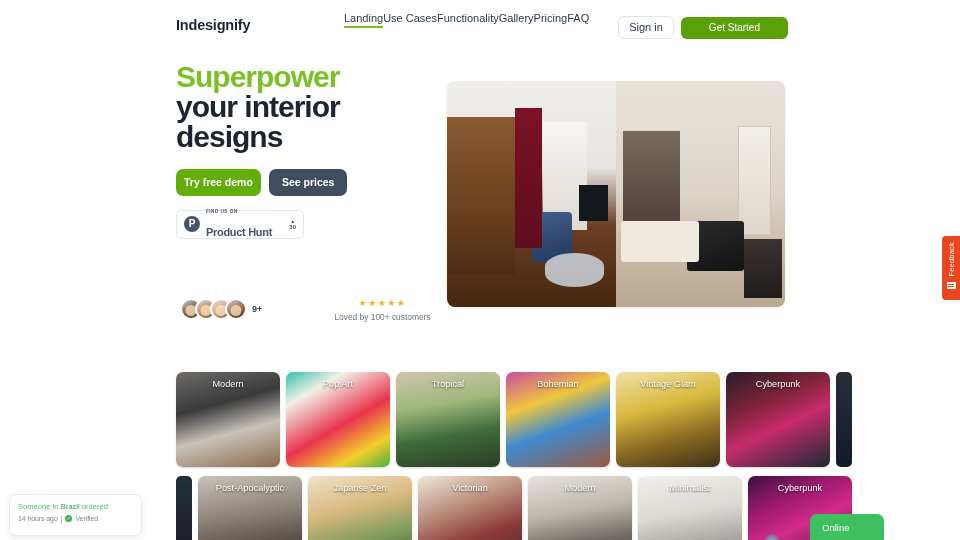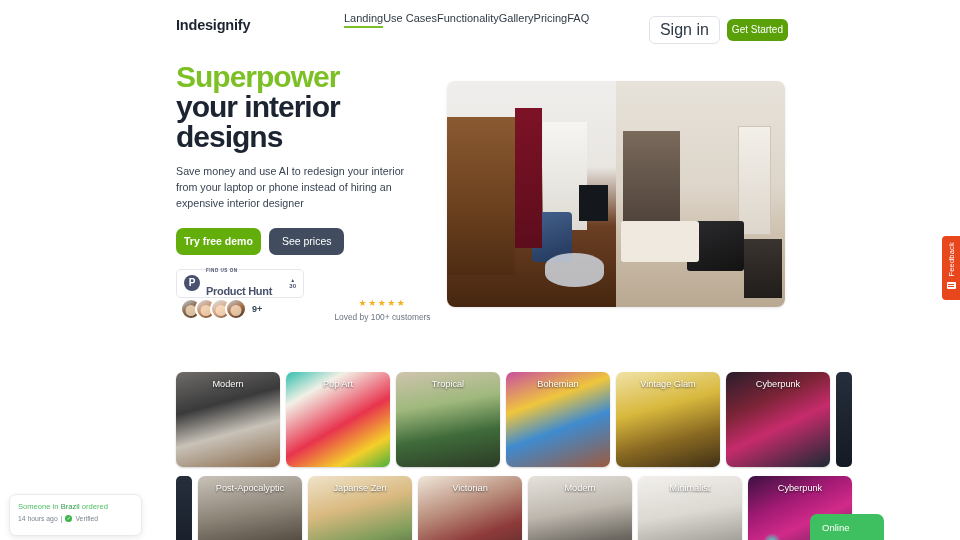--- a/index.html
+++ b/index.html
@@ -21,26 +21,26 @@
     font-size: 14.5px; font-weight: bold; color: #1b2430; letter-spacing: -0.2px;
   }
   .nav { position: absolute; left: 344px; top: 12px; display: flex; align-items: baseline; }
   .nav-item {
     font-size: 11px; color: #2f3a46; cursor: pointer; white-space: nowrap;
     padding-bottom: 2px;
   }
   .nav-item.active { border-bottom: 2px solid #7cc025; }
   .header-actions { position: absolute; right: 172px; top: 16px; display: flex; gap: 7px; align-items: center; }
   .btn-signin {
-    font-size: 16px; color: #2f3a46; background: #fff; border: 1px solid #dfe3e8;
+    font-size: 11px; color: #2f3a46; background: #fff; border: 1px solid #dfe3e8;
     border-radius: 6px; padding: 5px 10px; cursor: pointer; line-height: 1;
   }
   .btn-getstarted {
     font-size: 10px; color: #fff; background: #59a009; border: none;
-    border-radius: 6px; padding: 6px 5px; cursor: pointer; line-height: 1;
+    border-radius: 6px; padding: 6px 28px; cursor: pointer; line-height: 1;
   }
 
   
   .hero-left { position: absolute; left: 176px; top: 62px; width: 255px; }
   .hero-title {
     font-size: 30px; line-height: 1.0; font-weight: bold;
     color: #1b2430; letter-spacing: -1px;
   }
   .hero-title .hl { color: #7cc025; display: block; }
   .hero-title .l2, .hero-title .l3 { display: block; }
@@ -48,21 +48,21 @@
     margin-top: 11px; font-size: 10.7px; line-height: 1.5; color: #394452;
     width: 250px;
   }
   .hero-ctas { margin-top: 17px; display: flex; gap: 8px; }
   .btn-demo {
     background: #63ae0b; color: #fff; border: none; border-radius: 7px;
     font-size: 10.5px; font-weight: bold; padding: 8px 8px; cursor: pointer; line-height: 1;
   }
   .btn-prices {
     background: #414d5f; color: #fff; border: none; border-radius: 7px;
-    font-size: 10.5px; font-weight: normal; padding: 8px 13px; cursor: pointer; line-height: 1;
+    font-size: 10.5px; font-weight: bold; padding: 8px 13px; cursor: pointer; line-height: 1;
   }
   .ph-badge {
     margin-top: 14px; width: 128px; height: 29px; border: 1px solid #e4e6ec;
     border-radius: 5px; background:#fff; display: flex; align-items: center;
     padding: 0 7px; gap: 6px; cursor: pointer;
   }
   .ph-logo {
     width: 16px; height: 16px; border-radius: 50%; background: #49516d;
     color: #fff; font-size: 10px; font-weight: bold; display: flex;
     align-items: center; justify-content: center; line-height: 1; flex: none;
@@ -243,21 +243,20 @@
     <button class="btn-getstarted">Get Started</button>
   </div>
 </div>
 
 <div class="hero-left">
   <h1 class="hero-title">
     <span class="hl">Superpower</span>
     <span class="l2">your interior</span>
     <span class="l3">designs</span>
   </h1>
-  <p class="hero-sub">Save money and use AI to redesign your interior from your laptop or phone instead of hiring an expensive interior designer</p>
 
   <div class="hero-ctas">
     <button class="btn-demo">Try free demo</button>
     <button class="btn-prices">See prices</button>
   </div>
 
   <div class="ph-badge">
     <div class="ph-logo">P</div>
     <div class="ph-txt">
       <span class="ph-small">FIND US ON</span>

